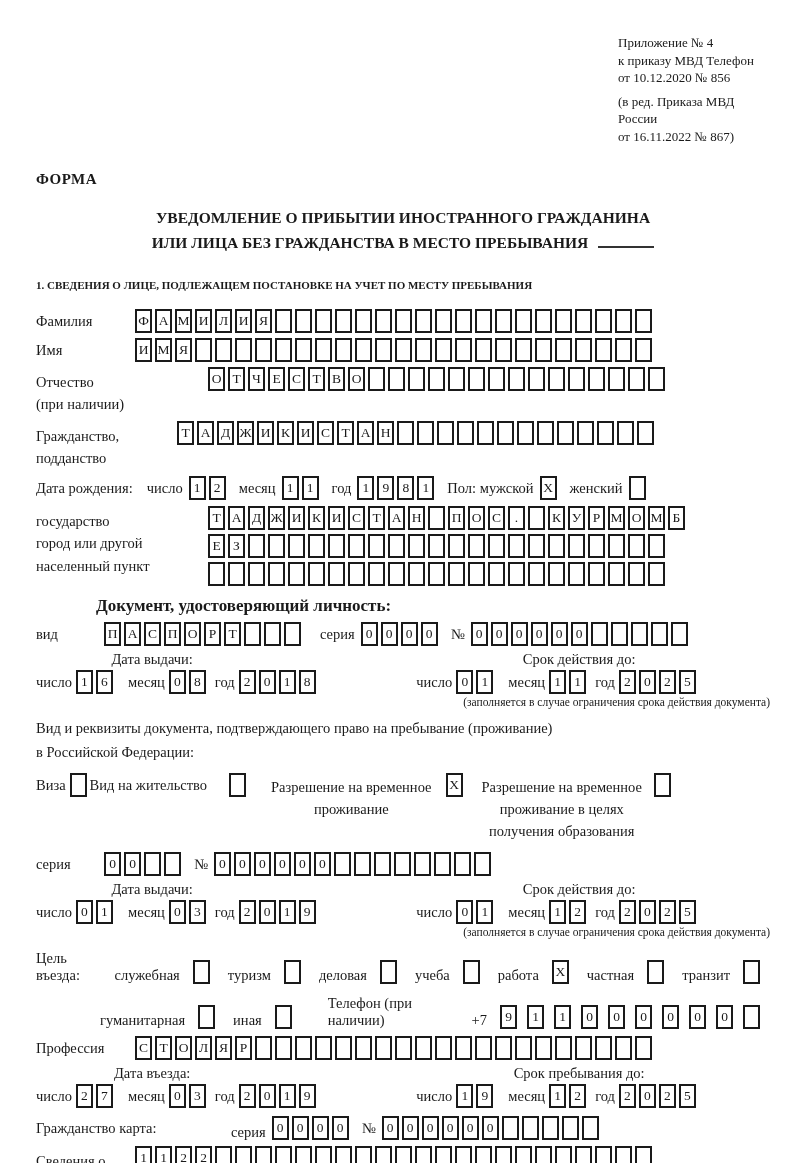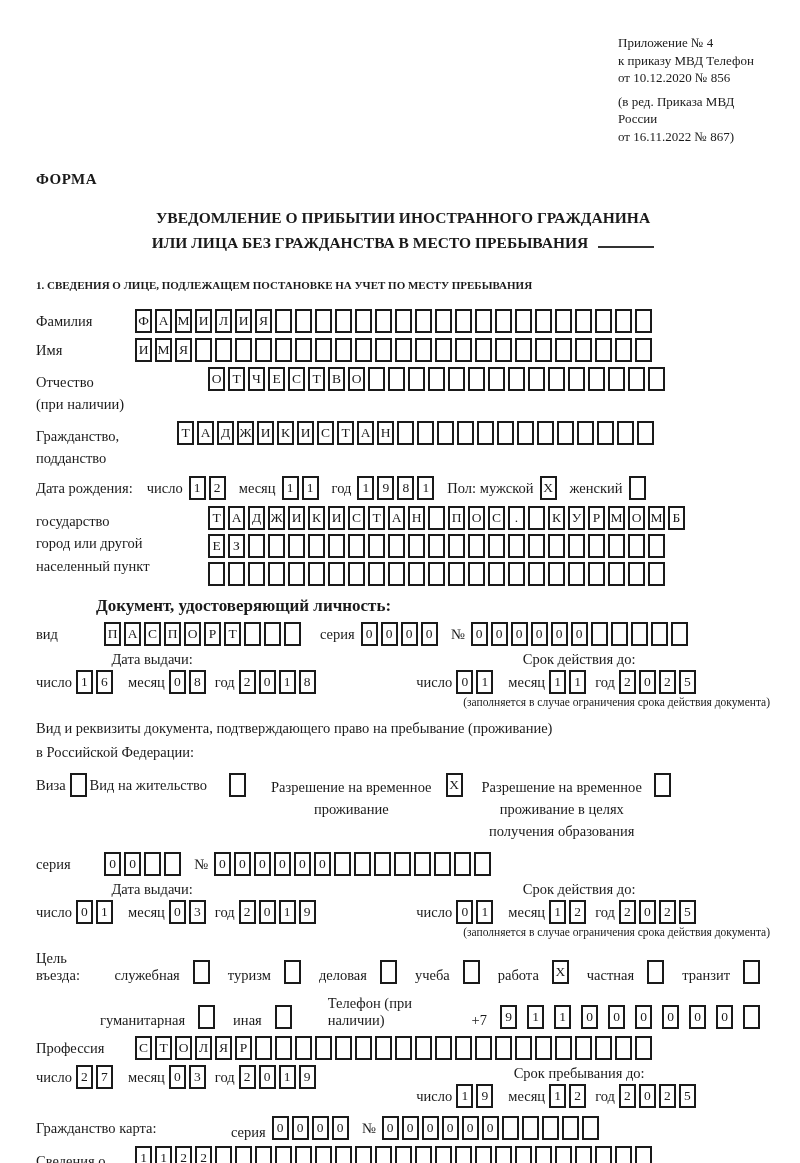--- a/index.html
+++ b/index.html
@@ -557,20 +557,21 @@
       <span class="cell"></span>
       <span class="cell"></span>
       <span class="cell"></span>
       <span class="cell"></span>
       <span class="cell"></span>
     </span>
 </div>
 
 <div class="twocol mt2">
   <div class="col" style="width:48%">
+    <div class="colhead" style="margin-right:120px">Дата въезда:</div>
     <div class="dline">
       <span class="dlbl">число</span>
       <span class="cells">
           <span class="cell">2</span>
           <span class="cell">7</span>
         </span>
       <span class="dlbl" style="margin-left:12px">месяц</span>
       <span class="cells">
           <span class="cell">0</span>
           <span class="cell">3</span>

